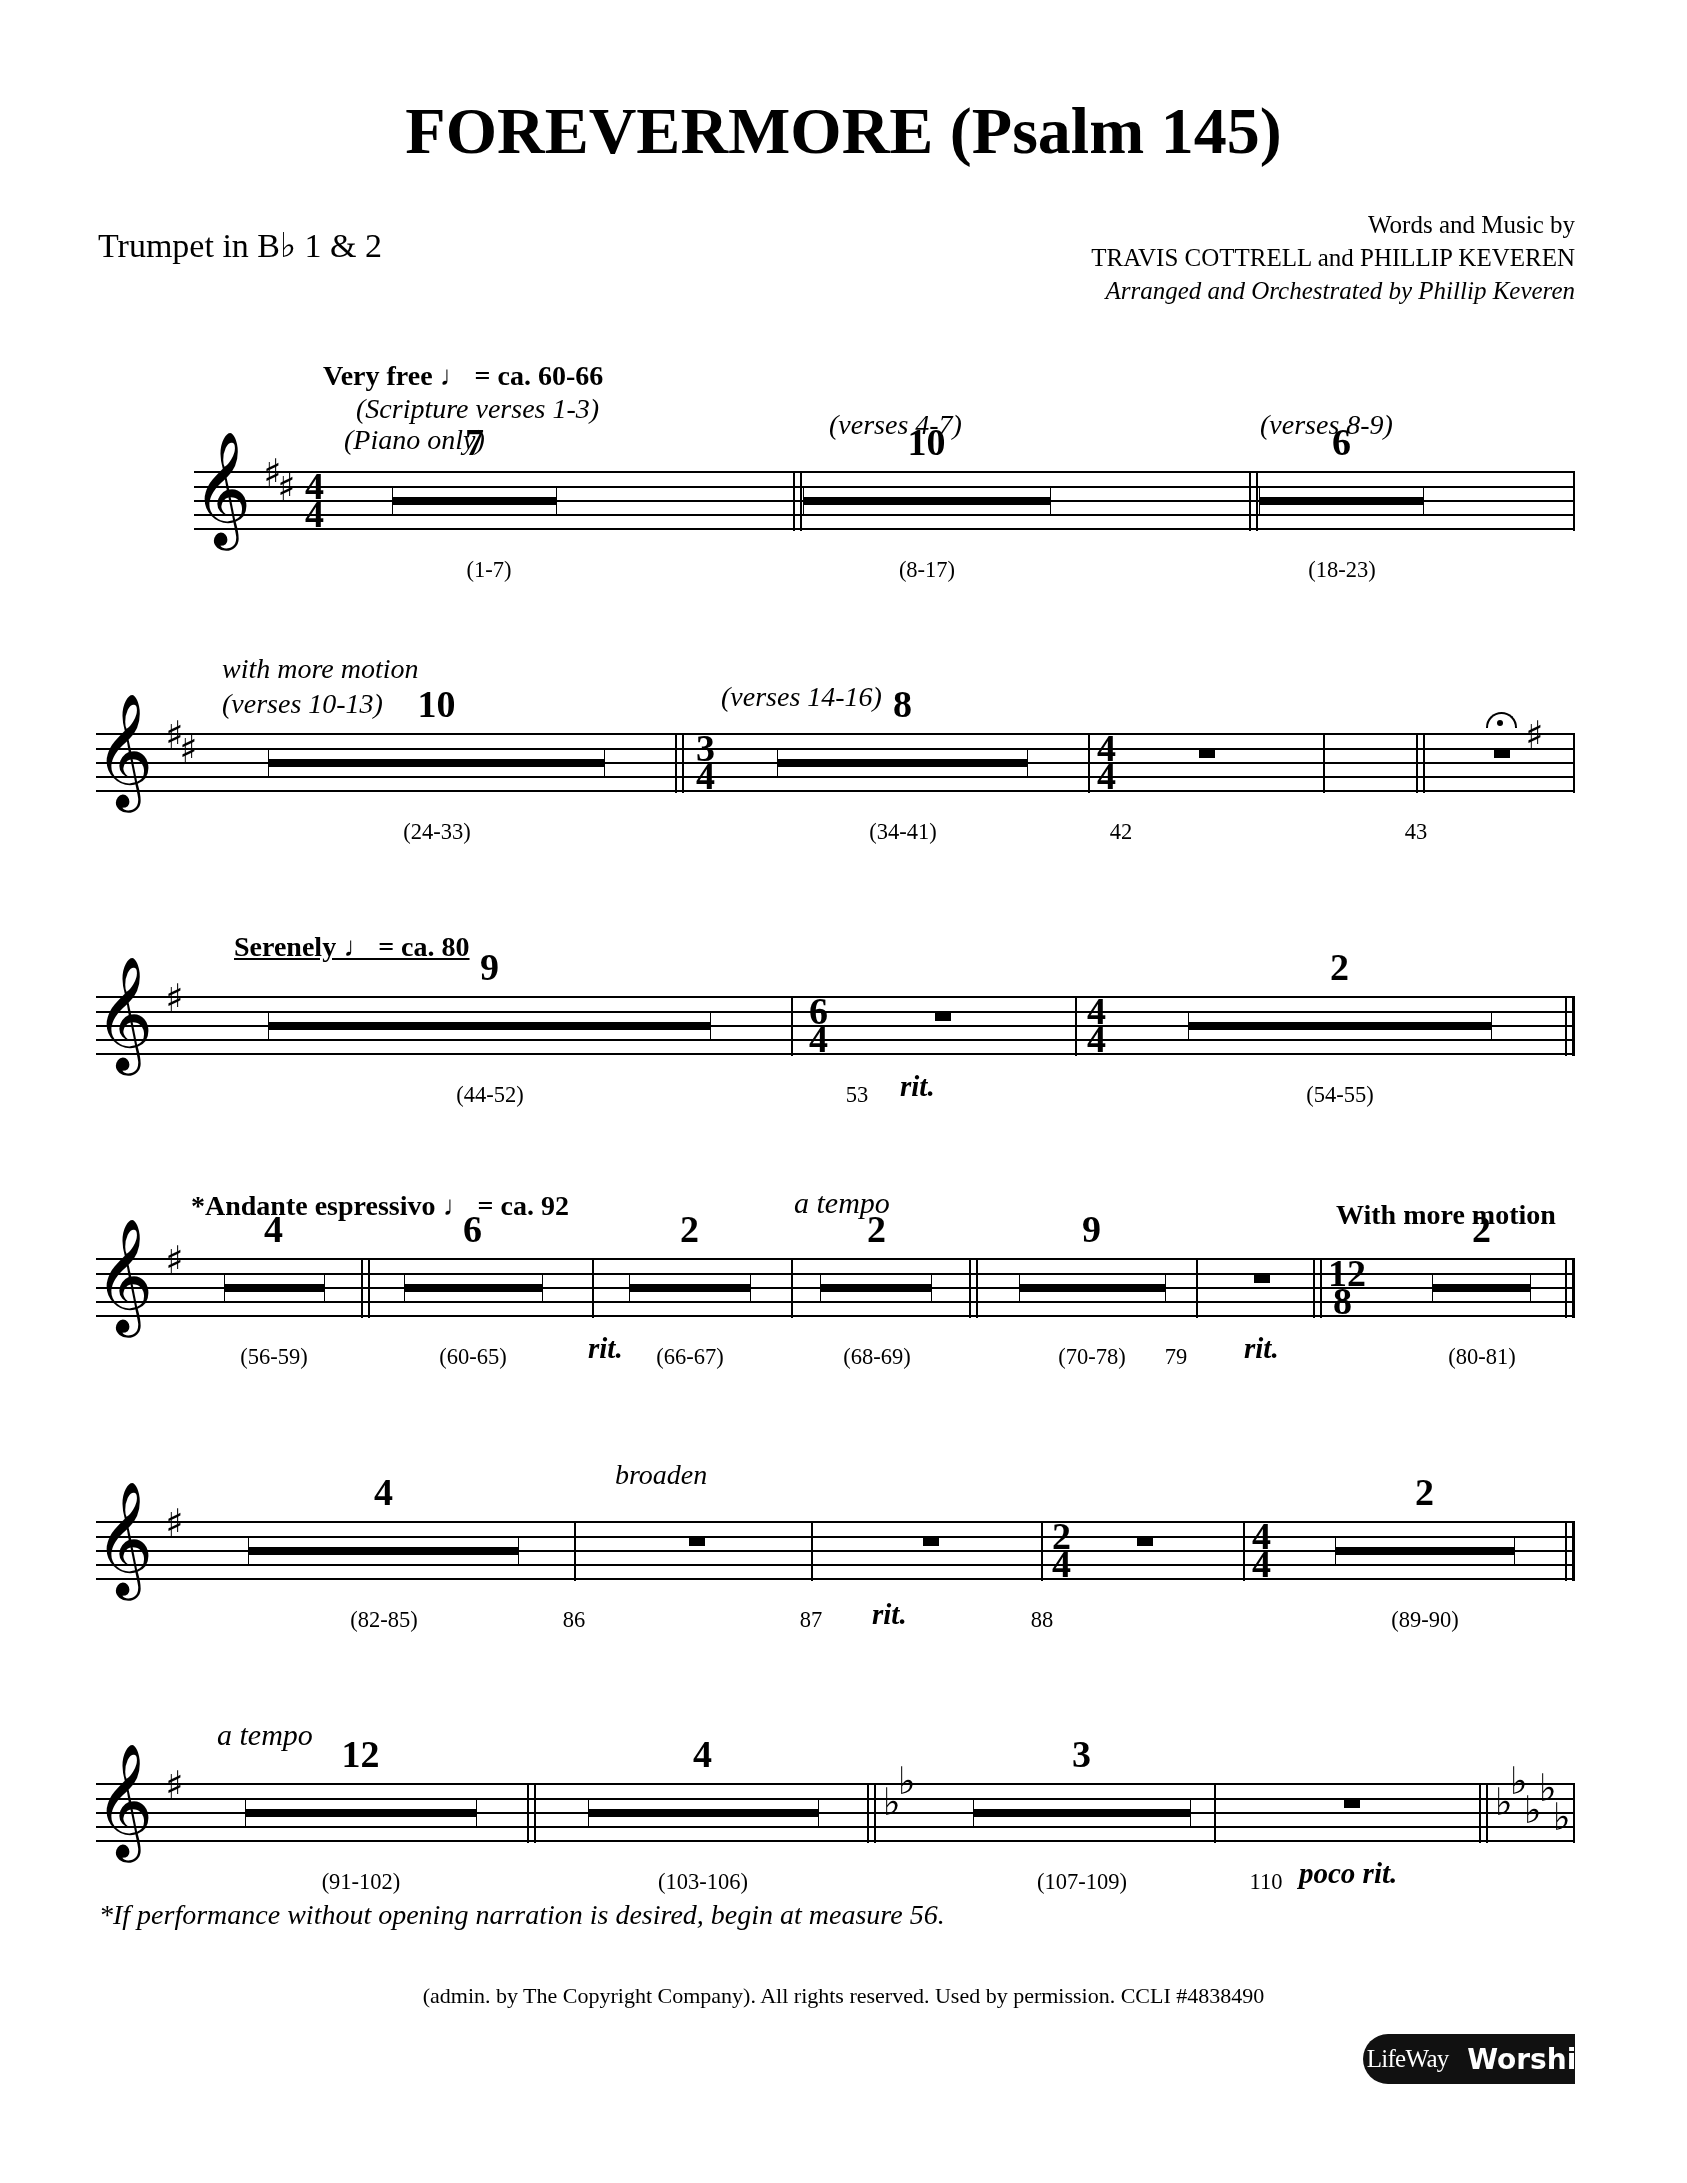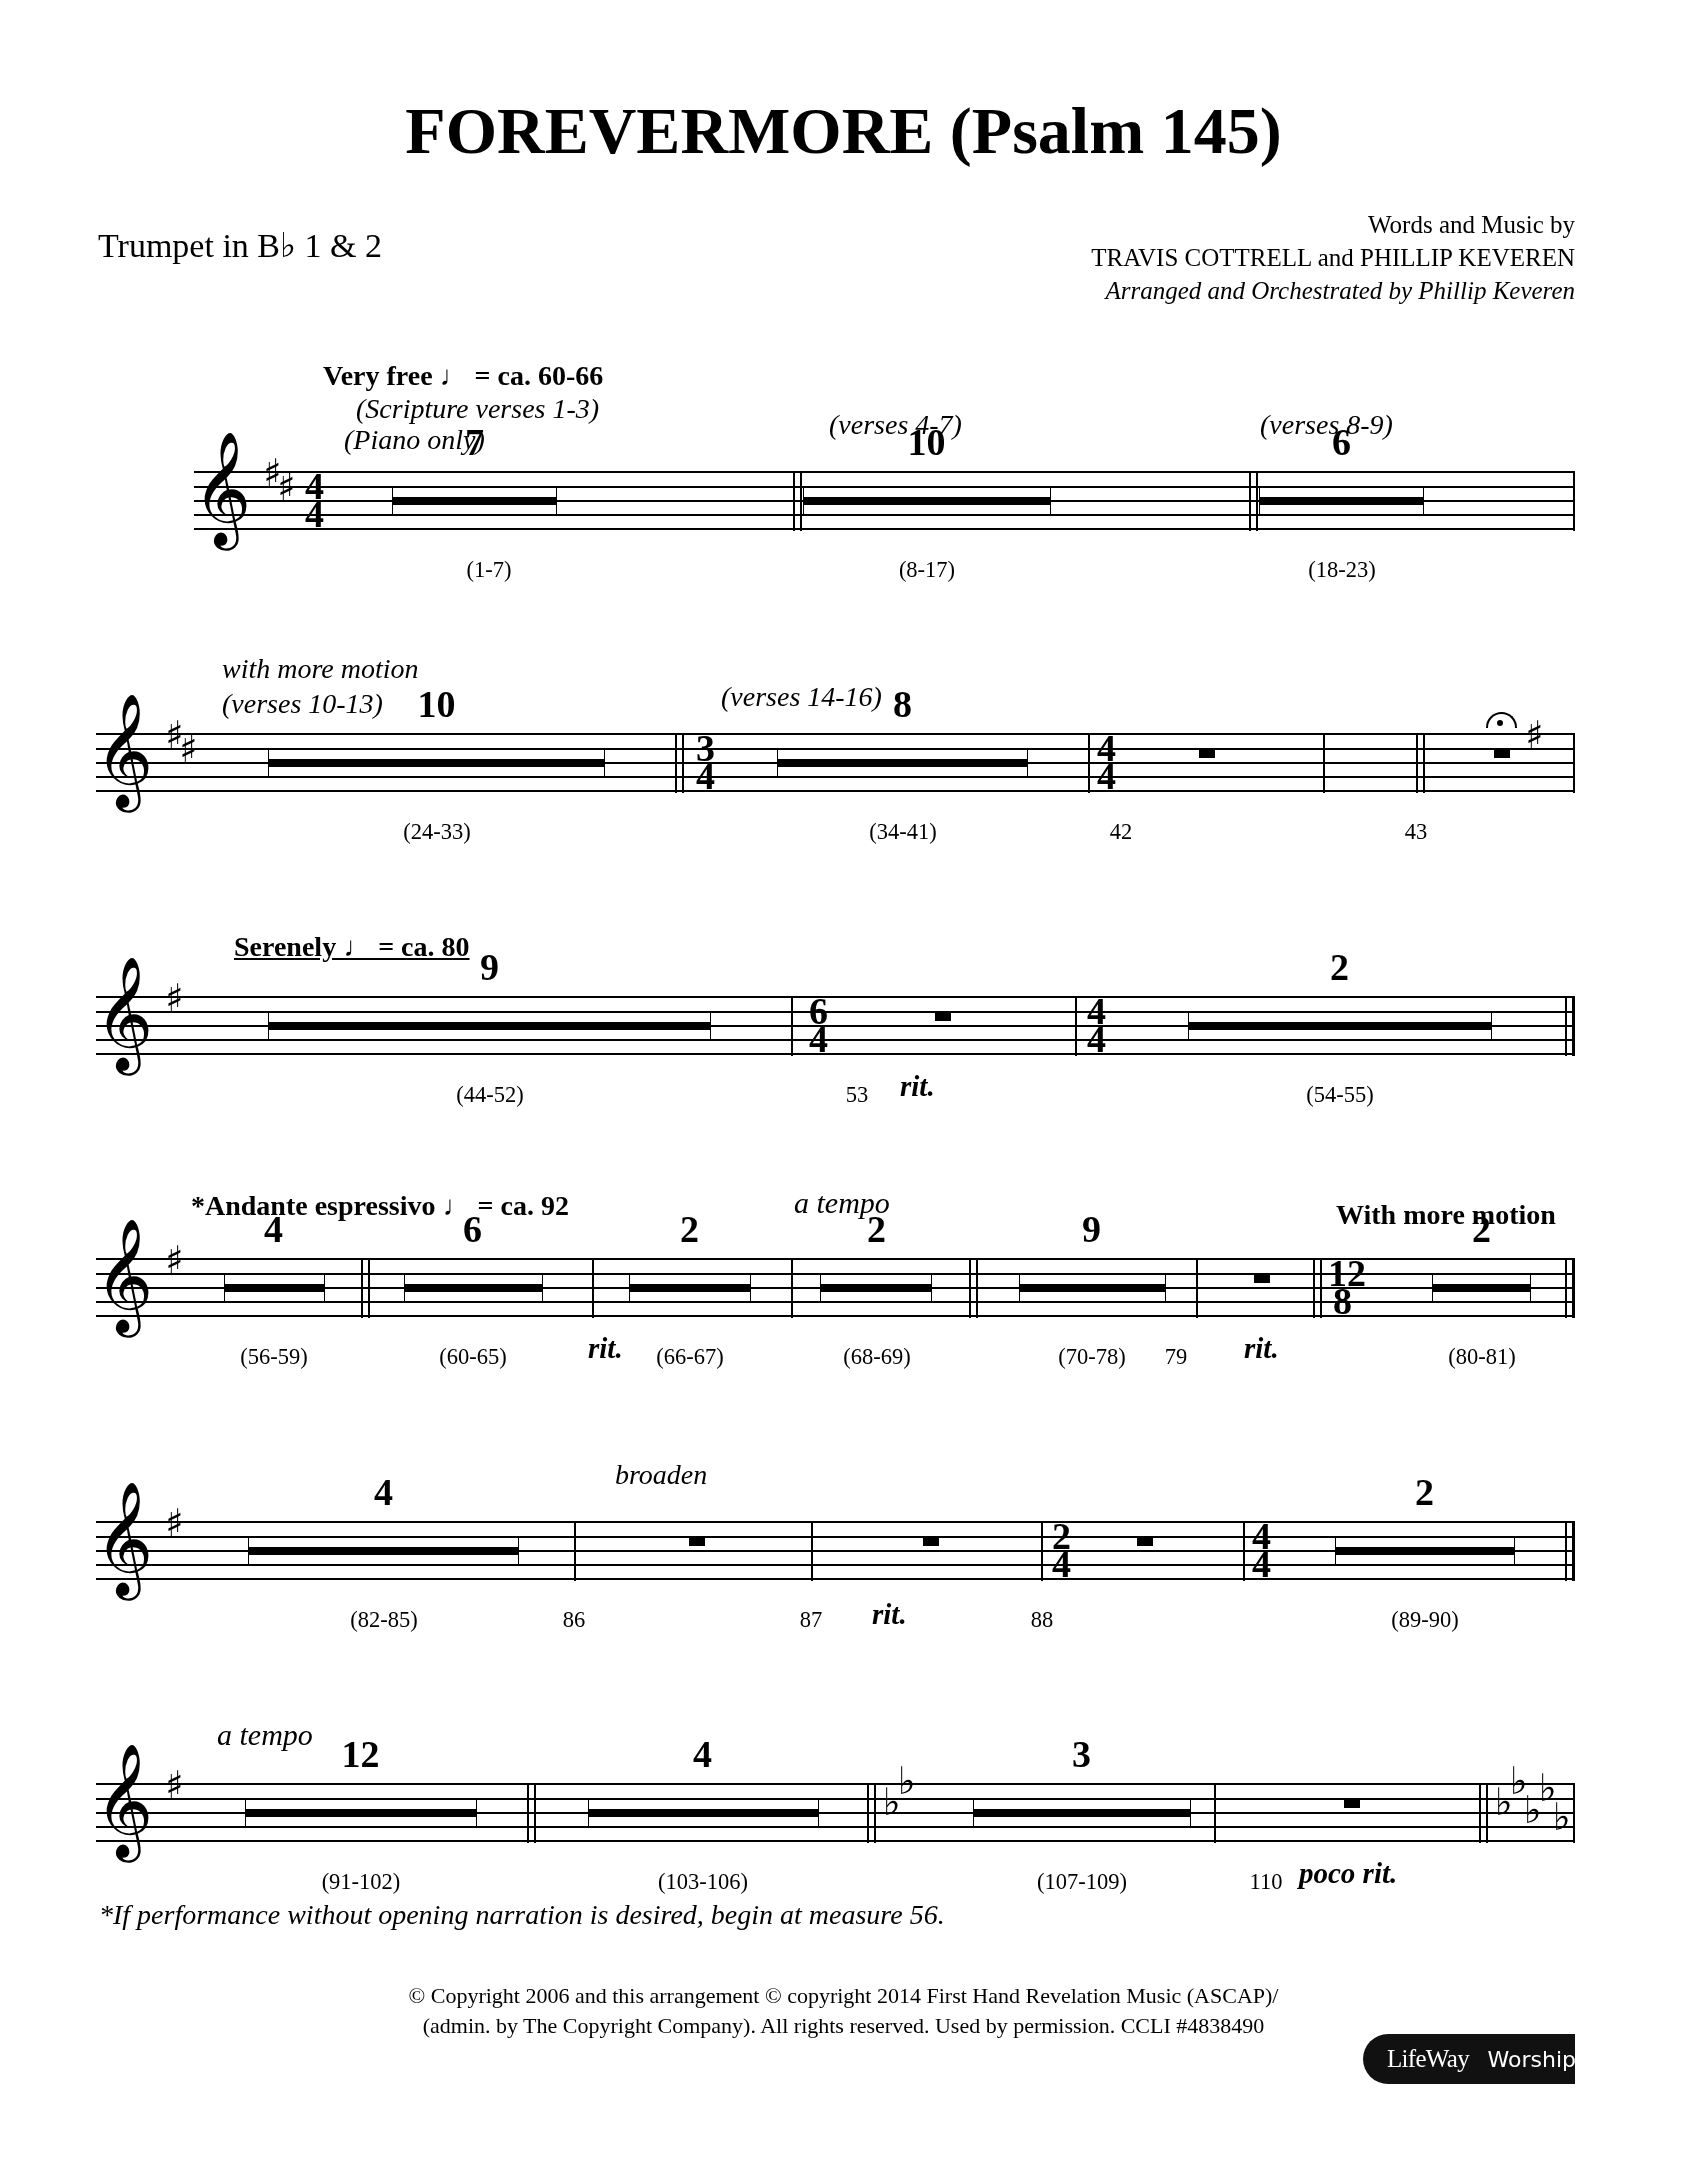--- a/index.html
+++ b/index.html
@@ -26,21 +26,21 @@
   .dir.bold { font-weight:bold; }
   .dir.italic { font-style:italic; }
   .fermata { position:absolute; width:26.5px; height:14.6px; border:2.6px solid #000; border-bottom:none; border-radius:16px 16px 0 0; top:-22.5px; margin-left:-16px; }
   .fermata::after { content:""; position:absolute; left:9.3px; top:6.6px; width:6px; height:6px; border-radius:50%; background:#000; }
   .footnote { left:99px; top:1899px; font-size:28px; font-style:italic; }
   .copyright { left:0; width:1687px; top:1981px; text-align:center; font-size:22px; line-height:30px; }
   .logo { left:1363px; top:2034px; width:212px; height:50px; background:#111; border-radius:25px 0 0 25px;
           color:#fff; display:flex; align-items:center; justify-content:center; gap:9.3px; }
   .logo .lw { font-family:"Liberation Serif",serif; font-size:25px; letter-spacing:-0.7px;padding-left:25px; }
   .logo .sep { width:1.3px; height:29px; background:#bbb; }
-  .logo .ws { font-family:"DejaVu Sans",sans-serif; font-size:22px; font-weight:normal; }
+  .logo .ws { font-family:"DejaVu Sans",sans-serif; font-size:28px; font-weight:bold; }
 </style>
 </head>
 <body>
 
 <div class="abs title">FOREVERMORE (Psalm 145)</div>
 <div class="abs instrument">Trumpet in B♭ 1 &amp; 2</div>
 <div class="abs credits">
   <div>Words and Music by</div>
   <div>TRAVIS COTTRELL and PHILLIP KEVEREN</div>
   <div class="italic">Arranged and Orchestrated by Phillip Keveren</div>
@@ -298,21 +298,20 @@
       <div class="acc" style="left: 1443px; top: -15px;">♭</div>
       <div class="acc" style="left: 1457px; top: 13.6px;">♭</div>
       <div class="barline" style="left: 1477px;"></div>
       <div class="dir italic" style="left: 121px; top: -66px; font-size: 30px;">a tempo</div>
       <div class="dir bold italic" style="left: 1203px; top: 73px; font-size: 29px;">poco rit.</div>
     </div>
   </div>
 
 <div class="abs footnote">*If performance without opening narration is desired, begin at measure 56.</div>
 <div class="abs copyright">
-  <div>© Copyright 2006 and this arrangement © copyright 2014 First Hand Revelation Music (ASCAP)/</div>
   <div>(admin. by The Copyright Company). All rights reserved. Used by permission. CCLI #4838490</div>
 </div>
 <div class="abs logo">
   <span class="lw">LifeWay</span>
   <span class="sep"></span>
   <span class="ws">Worship</span>
 </div>
 
 
 </body></html>

